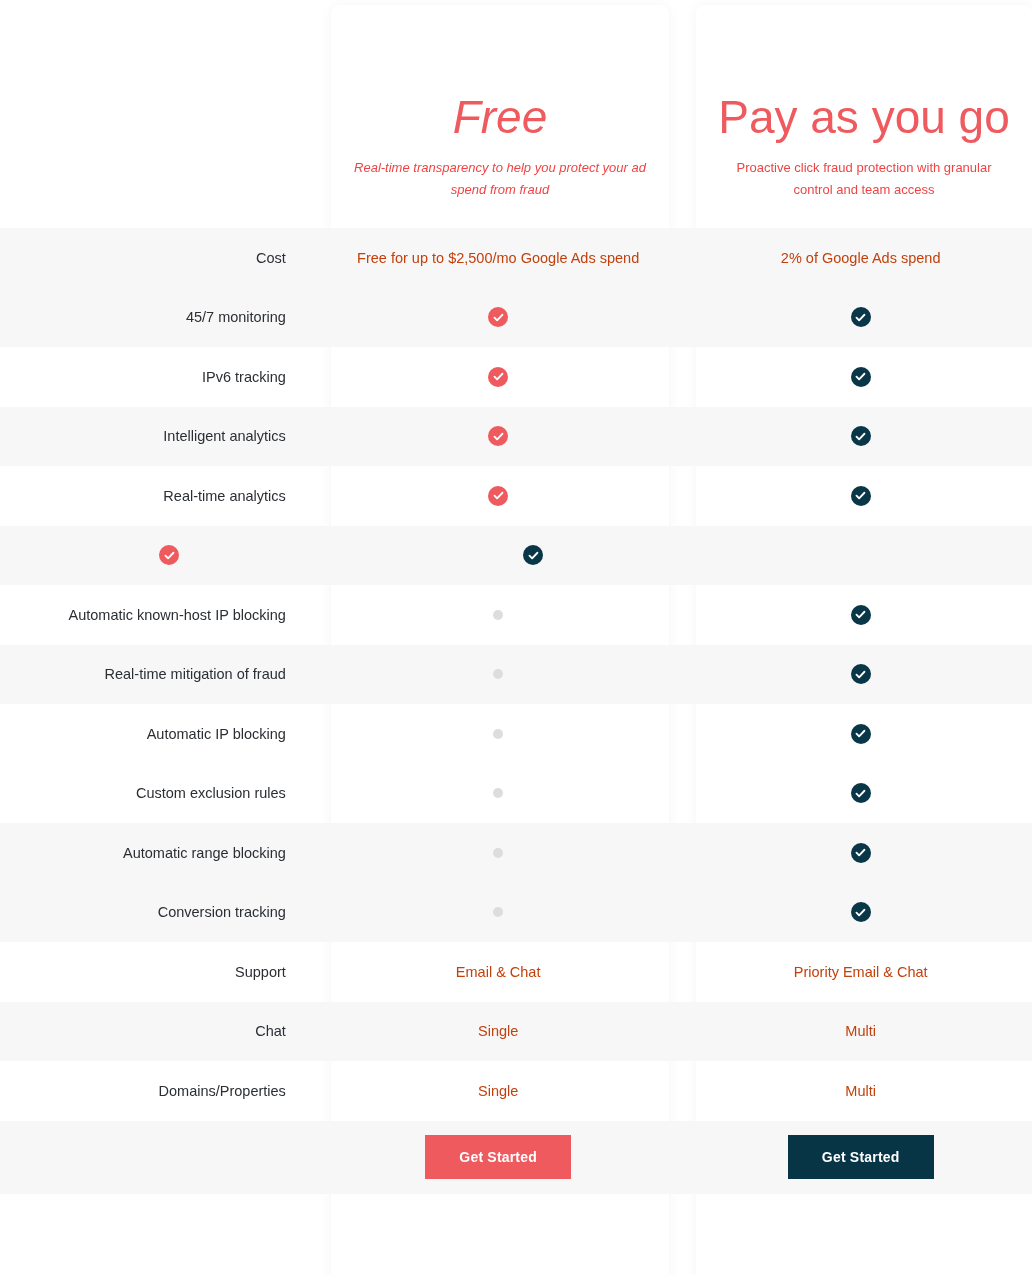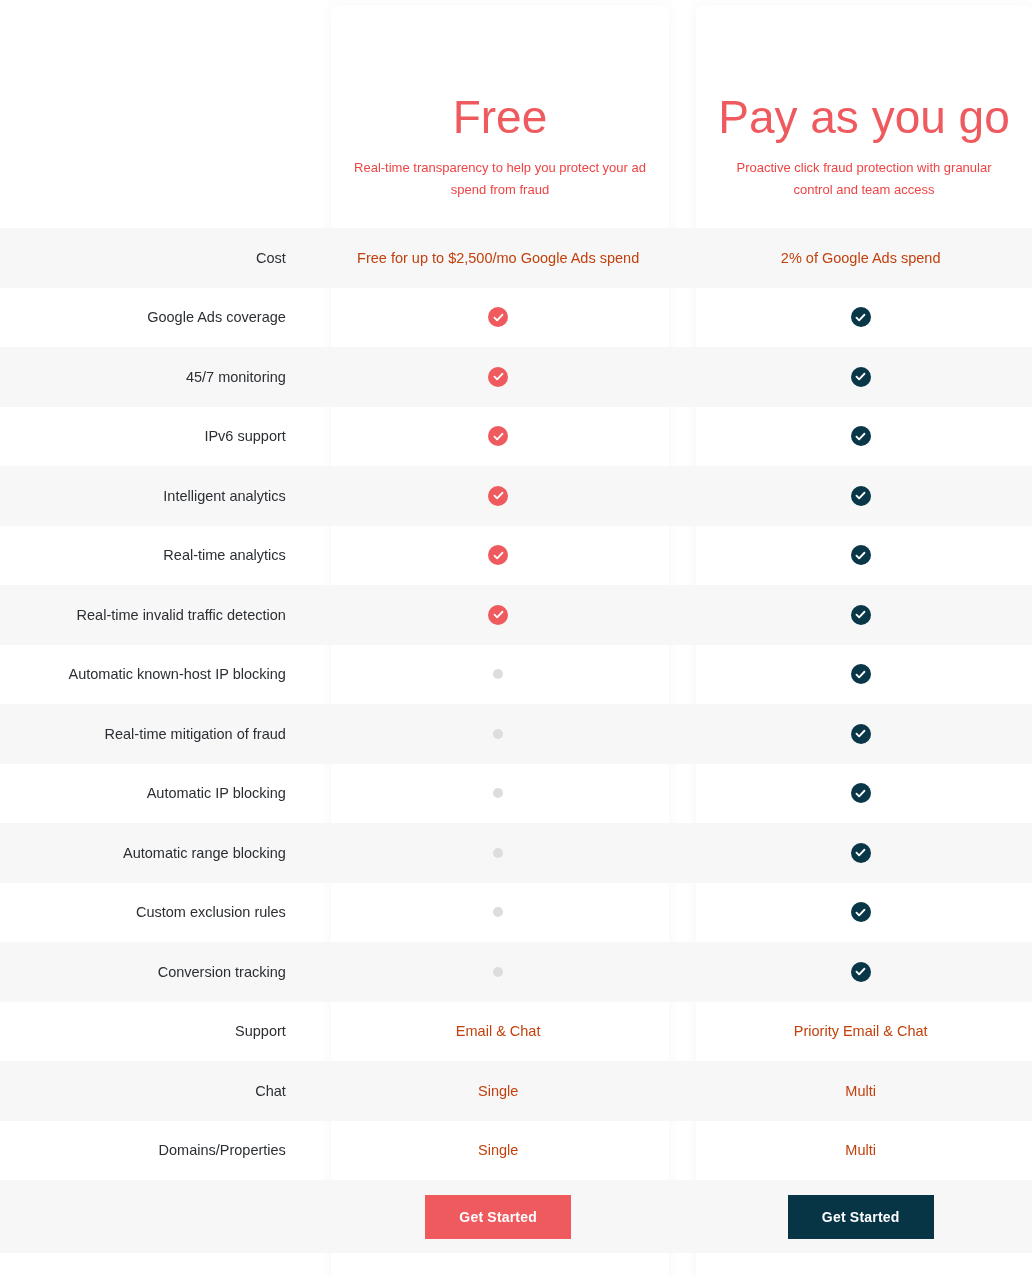--- a/index.html
+++ b/index.html
@@ -45,21 +45,21 @@
     position: absolute;
     top: 0;
     height: 228px;
     display: flex;
     flex-direction: column;
     align-items: center;
     justify-content: flex-start;
     padding: 88px 20px 0 20px;
     text-align: center;
   }
-  .plan-head.c1 { left: 331px; width: 338px; }
+  .plan-head.c1 { left: 331px; width: 338px; font-style: italic; }
   .plan-head.c2 { left: 696px; width: 336px; }
 
   .plan-title {
     font-size: 46px;
     line-height: 58px;
     font-weight: 400;
     color: #ee5a5e;
     letter-spacing: 0px;
     white-space: nowrap;
   }
@@ -189,134 +189,114 @@
         <div class="stripe"></div>
         <div class="cell cell-label">Cost</div>
         <div class="cell cell-v1">
           <div class="cell-text">Free for up to $2,500/mo Google Ads spend</div>
         </div>
         <div class="cell cell-gap"></div>
         <div class="cell cell-v2">
           <div class="cell-text">2% of Google Ads spend</div>
         </div>
       </div>
-      <div class="row">
-        <div class="stripe"></div>
-        <div class="cell cell-label">Google Ads coverage</div>
+      <div class="row alt">
+        <div class="stripe"></div>
+        <div class="cell cell-label">45/7 monitoring</div>
         <div class="cell cell-v1">
           <span class="check red">
             <svg width="11" height="11" viewBox="0 0 12 12">
               <path d="M1.6 6.2 L4.5 9.1 L10.3 3.0" fill="none" stroke="#ffffff" stroke-width="2" stroke-linecap="round" stroke-linejoin="round"></path>
             </svg>
           </span>
         </div>
         <div class="cell cell-gap"></div>
         <div class="cell cell-v2">
           <span class="check dark">
             <svg width="11" height="11" viewBox="0 0 12 12">
               <path d="M1.6 6.2 L4.5 9.1 L10.3 3.0" fill="none" stroke="#ffffff" stroke-width="2" stroke-linecap="round" stroke-linejoin="round"></path>
             </svg>
           </span>
         </div>
       </div>
-      <div class="row alt">
-        <div class="stripe"></div>
-        <div class="cell cell-label">45/7 monitoring</div>
+      <div class="row">
+        <div class="stripe"></div>
+        <div class="cell cell-label">IPv6 tracking</div>
         <div class="cell cell-v1">
           <span class="check red">
             <svg width="11" height="11" viewBox="0 0 12 12">
               <path d="M1.6 6.2 L4.5 9.1 L10.3 3.0" fill="none" stroke="#ffffff" stroke-width="2" stroke-linecap="round" stroke-linejoin="round"></path>
             </svg>
           </span>
         </div>
         <div class="cell cell-gap"></div>
         <div class="cell cell-v2">
           <span class="check dark">
             <svg width="11" height="11" viewBox="0 0 12 12">
               <path d="M1.6 6.2 L4.5 9.1 L10.3 3.0" fill="none" stroke="#ffffff" stroke-width="2" stroke-linecap="round" stroke-linejoin="round"></path>
             </svg>
           </span>
         </div>
       </div>
-      <div class="row">
-        <div class="stripe"></div>
-        <div class="cell cell-label">IPv6 support</div>
+      <div class="row alt">
+        <div class="stripe"></div>
+        <div class="cell cell-label">Intelligent analytics</div>
         <div class="cell cell-v1">
           <span class="check red">
             <svg width="11" height="11" viewBox="0 0 12 12">
               <path d="M1.6 6.2 L4.5 9.1 L10.3 3.0" fill="none" stroke="#ffffff" stroke-width="2" stroke-linecap="round" stroke-linejoin="round"></path>
             </svg>
           </span>
         </div>
         <div class="cell cell-gap"></div>
         <div class="cell cell-v2">
           <span class="check dark">
             <svg width="11" height="11" viewBox="0 0 12 12">
               <path d="M1.6 6.2 L4.5 9.1 L10.3 3.0" fill="none" stroke="#ffffff" stroke-width="2" stroke-linecap="round" stroke-linejoin="round"></path>
             </svg>
           </span>
         </div>
       </div>
-      <div class="row alt">
-        <div class="stripe"></div>
-        <div class="cell cell-label">Intelligent analytics</div>
+      <div class="row">
+        <div class="stripe"></div>
+        <div class="cell cell-label">Real-time analytics</div>
         <div class="cell cell-v1">
           <span class="check red">
             <svg width="11" height="11" viewBox="0 0 12 12">
               <path d="M1.6 6.2 L4.5 9.1 L10.3 3.0" fill="none" stroke="#ffffff" stroke-width="2" stroke-linecap="round" stroke-linejoin="round"></path>
             </svg>
           </span>
         </div>
         <div class="cell cell-gap"></div>
         <div class="cell cell-v2">
           <span class="check dark">
             <svg width="11" height="11" viewBox="0 0 12 12">
               <path d="M1.6 6.2 L4.5 9.1 L10.3 3.0" fill="none" stroke="#ffffff" stroke-width="2" stroke-linecap="round" stroke-linejoin="round"></path>
             </svg>
           </span>
         </div>
       </div>
-      <div class="row">
-        <div class="stripe"></div>
-        <div class="cell cell-label">Real-time analytics</div>
+      <div class="row alt">
+        <div class="stripe"></div>
         <div class="cell cell-v1">
           <span class="check red">
             <svg width="11" height="11" viewBox="0 0 12 12">
               <path d="M1.6 6.2 L4.5 9.1 L10.3 3.0" fill="none" stroke="#ffffff" stroke-width="2" stroke-linecap="round" stroke-linejoin="round"></path>
             </svg>
           </span>
         </div>
         <div class="cell cell-gap"></div>
         <div class="cell cell-v2">
           <span class="check dark">
             <svg width="11" height="11" viewBox="0 0 12 12">
               <path d="M1.6 6.2 L4.5 9.1 L10.3 3.0" fill="none" stroke="#ffffff" stroke-width="2" stroke-linecap="round" stroke-linejoin="round"></path>
             </svg>
           </span>
         </div>
       </div>
-      <div class="row alt">
-        <div class="stripe"></div>
-        <div class="cell cell-label">Real-time invalid traffic detection</div>
-        <div class="cell cell-v1">
-          <span class="check red">
-            <svg width="11" height="11" viewBox="0 0 12 12">
-              <path d="M1.6 6.2 L4.5 9.1 L10.3 3.0" fill="none" stroke="#ffffff" stroke-width="2" stroke-linecap="round" stroke-linejoin="round"></path>
-            </svg>
-          </span>
-        </div>
-        <div class="cell cell-gap"></div>
-        <div class="cell cell-v2">
-          <span class="check dark">
-            <svg width="11" height="11" viewBox="0 0 12 12">
-              <path d="M1.6 6.2 L4.5 9.1 L10.3 3.0" fill="none" stroke="#ffffff" stroke-width="2" stroke-linecap="round" stroke-linejoin="round"></path>
-            </svg>
-          </span>
-        </div>
-      </div>
       <div class="row">
         <div class="stripe"></div>
         <div class="cell cell-label">Automatic known-host IP blocking</div>
         <div class="cell cell-v1">
           <span class="dot"></span>
         </div>
         <div class="cell cell-gap"></div>
         <div class="cell cell-v2">
           <span class="check dark">
             <svg width="11" height="11" viewBox="0 0 12 12">
@@ -348,50 +328,50 @@
         </div>
         <div class="cell cell-gap"></div>
         <div class="cell cell-v2">
           <span class="check dark">
             <svg width="11" height="11" viewBox="0 0 12 12">
               <path d="M1.6 6.2 L4.5 9.1 L10.3 3.0" fill="none" stroke="#ffffff" stroke-width="2" stroke-linecap="round" stroke-linejoin="round"></path>
             </svg>
           </span>
         </div>
       </div>
+      <div class="row">
+        <div class="stripe"></div>
+        <div class="cell cell-label">Custom exclusion rules</div>
+        <div class="cell cell-v1">
+          <span class="dot"></span>
+        </div>
+        <div class="cell cell-gap"></div>
+        <div class="cell cell-v2">
+          <span class="check dark">
+            <svg width="11" height="11" viewBox="0 0 12 12">
+              <path d="M1.6 6.2 L4.5 9.1 L10.3 3.0" fill="none" stroke="#ffffff" stroke-width="2" stroke-linecap="round" stroke-linejoin="round"></path>
+            </svg>
+          </span>
+        </div>
+      </div>
       <div class="row alt">
         <div class="stripe"></div>
         <div class="cell cell-label">Automatic range blocking</div>
         <div class="cell cell-v1">
           <span class="dot"></span>
         </div>
         <div class="cell cell-gap"></div>
         <div class="cell cell-v2">
           <span class="check dark">
             <svg width="11" height="11" viewBox="0 0 12 12">
               <path d="M1.6 6.2 L4.5 9.1 L10.3 3.0" fill="none" stroke="#ffffff" stroke-width="2" stroke-linecap="round" stroke-linejoin="round"></path>
             </svg>
           </span>
         </div>
       </div>
-      <div class="row">
-        <div class="stripe"></div>
-        <div class="cell cell-label">Custom exclusion rules</div>
-        <div class="cell cell-v1">
-          <span class="dot"></span>
-        </div>
-        <div class="cell cell-gap"></div>
-        <div class="cell cell-v2">
-          <span class="check dark">
-            <svg width="11" height="11" viewBox="0 0 12 12">
-              <path d="M1.6 6.2 L4.5 9.1 L10.3 3.0" fill="none" stroke="#ffffff" stroke-width="2" stroke-linecap="round" stroke-linejoin="round"></path>
-            </svg>
-          </span>
-        </div>
-      </div>
       <div class="row alt">
         <div class="stripe"></div>
         <div class="cell cell-label">Conversion tracking</div>
         <div class="cell cell-v1">
           <span class="dot"></span>
         </div>
         <div class="cell cell-gap"></div>
         <div class="cell cell-v2">
           <span class="check dark">
             <svg width="11" height="11" viewBox="0 0 12 12">

